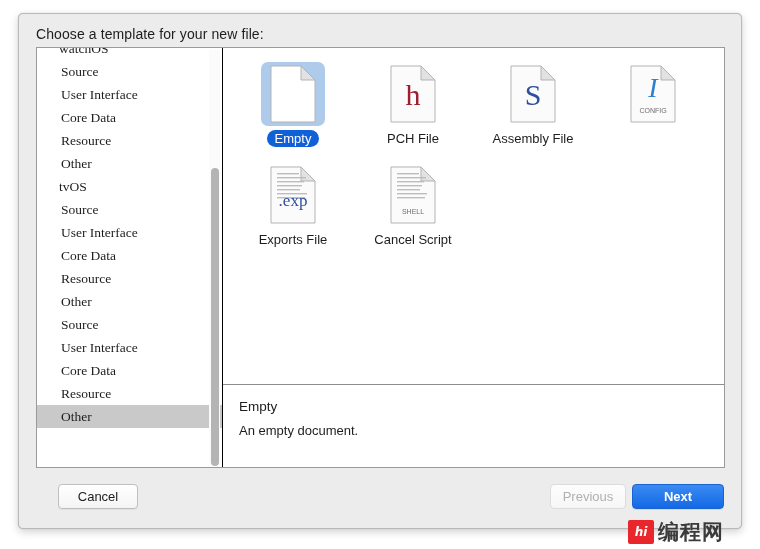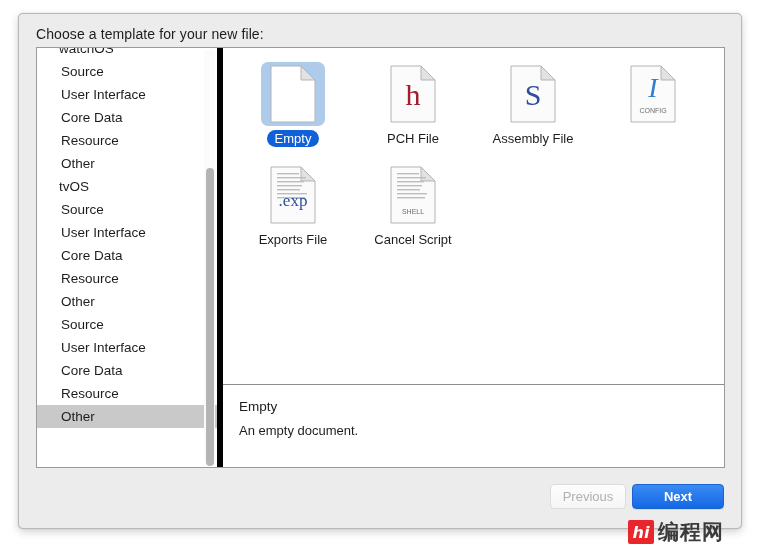--- a/index.html
+++ b/index.html
@@ -47,23 +47,24 @@
     box-sizing: border-box;
     display: flex;
   }
 
   
   .sidebar {
     position: relative;
     width: 186px;
     height: 100%;
     background: #ffffff;
-    border-right: 6px solid #000000;
+    border-right: 1px solid #000000;
     box-sizing: border-box;
     overflow: hidden;
+    font-family: Liberation Serif, serif;
   }
   .sidebar-scroll {
     position: absolute;
     left: 0;
     top: -11px;
     width: 100%;
   }
   .side-row {
     height: 23px;
     line-height: 23px;
@@ -237,21 +238,21 @@
     height: 26px;
     display: flex;
     align-items: center;
     gap: 4px;
   }
   .wm-badge {
     width: 26px;
     height: 24px;
     background: #e8262b;
     color: #ffffff;
-    font-size: 16px;
+    font-size: 12px;
     font-style: italic;
     font-weight: bold;
     display: flex;
     align-items: center;
     justify-content: center;
     border-radius: 2px;
     font-family: "DejaVu Sans", sans-serif;
   }
   .wm-text {
     font-size: 21px;
@@ -376,20 +377,21 @@
 
       <div class="desc">
         <div class="desc-title">Empty</div>
         <div class="desc-body">An empty document.</div>
       </div>
     </div>
 
   </div>
 
   <div class="footer">
+    <div class="btn btn-cancel">Cancel</div>
     <div class="btn btn-previous">Previous</div>
     <div class="btn btn-next">Next</div>
   </div>
 </div>
 
 <div class="watermark">
   <div class="wm-badge">hi</div>
   <div class="wm-text">编程网</div>
 </div>
 

